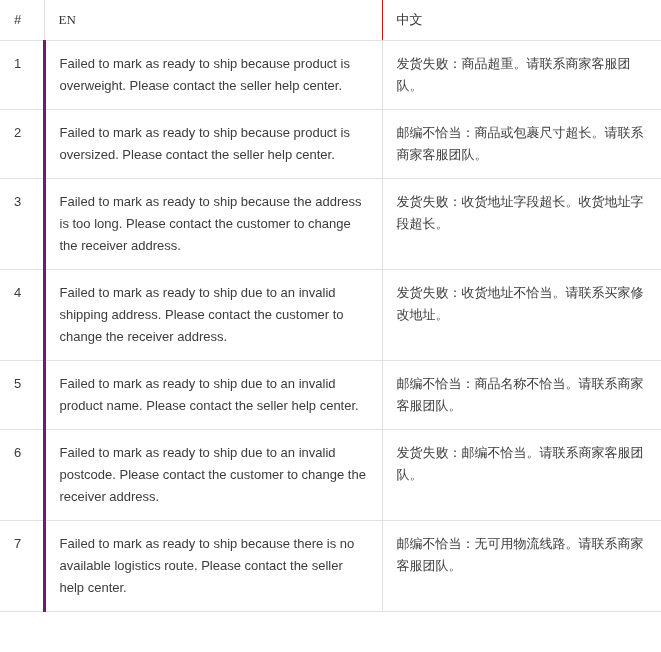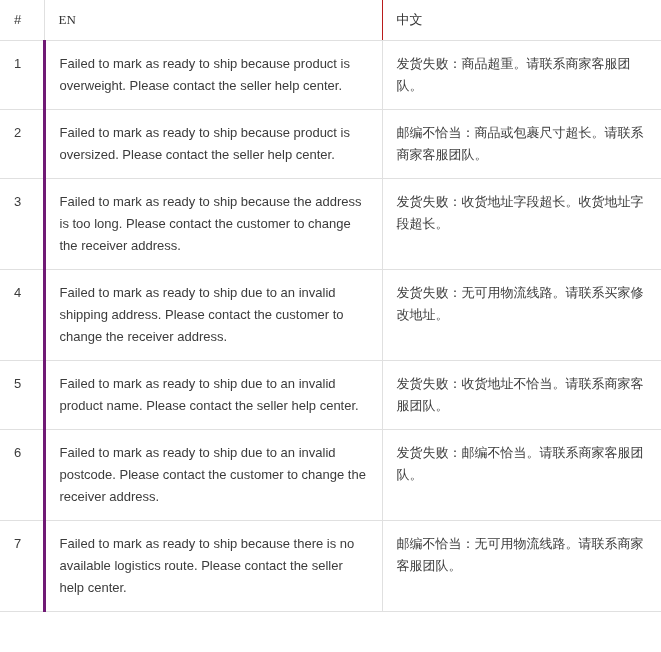--- a/index.html
+++ b/index.html
@@ -110,26 +110,26 @@
         <td class="cell-zh zh">邮编不恰当：商品或包裹尺寸超长。请联系商家客服团队。</td>
       </tr>
       <tr>
         <td class="cell-num">3</td>
         <td class="cell-en">Failed to mark as ready to ship because the address is too long. Please contact the customer to change the receiver address.</td>
         <td class="cell-zh zh">发货失败：收货地址字段超长。收货地址字段超长。</td>
       </tr>
       <tr>
         <td class="cell-num">4</td>
         <td class="cell-en">Failed to mark as ready to ship due to an invalid shipping address. Please contact the customer to change the receiver address.</td>
-        <td class="cell-zh zh">发货失败：无可用物流线路。请联系买家修改地址。</td>
+        <td class="cell-zh zh">发货失败：收货地址不恰当。请联系买家修改地址。</td>
       </tr>
       <tr>
         <td class="cell-num">5</td>
         <td class="cell-en">Failed to mark as ready to ship due to an invalid product name. Please contact the seller help center.</td>
-        <td class="cell-zh zh">发货失败：收货地址不恰当。请联系商家客服团队。</td>
+        <td class="cell-zh zh">邮编不恰当：商品名称不恰当。请联系商家客服团队。</td>
       </tr>
       <tr>
         <td class="cell-num">6</td>
         <td class="cell-en">Failed to mark as ready to ship due to an invalid postcode. Please contact the customer to change the receiver address.</td>
         <td class="cell-zh zh">发货失败：邮编不恰当。请联系商家客服团队。</td>
       </tr>
       <tr>
         <td class="cell-num">7</td>
         <td class="cell-en">Failed to mark as ready to ship because there is no available logistics route. Please contact the seller help center.</td>
         <td class="cell-zh zh">邮编不恰当：无可用物流线路。请联系商家客服团队。</td>

